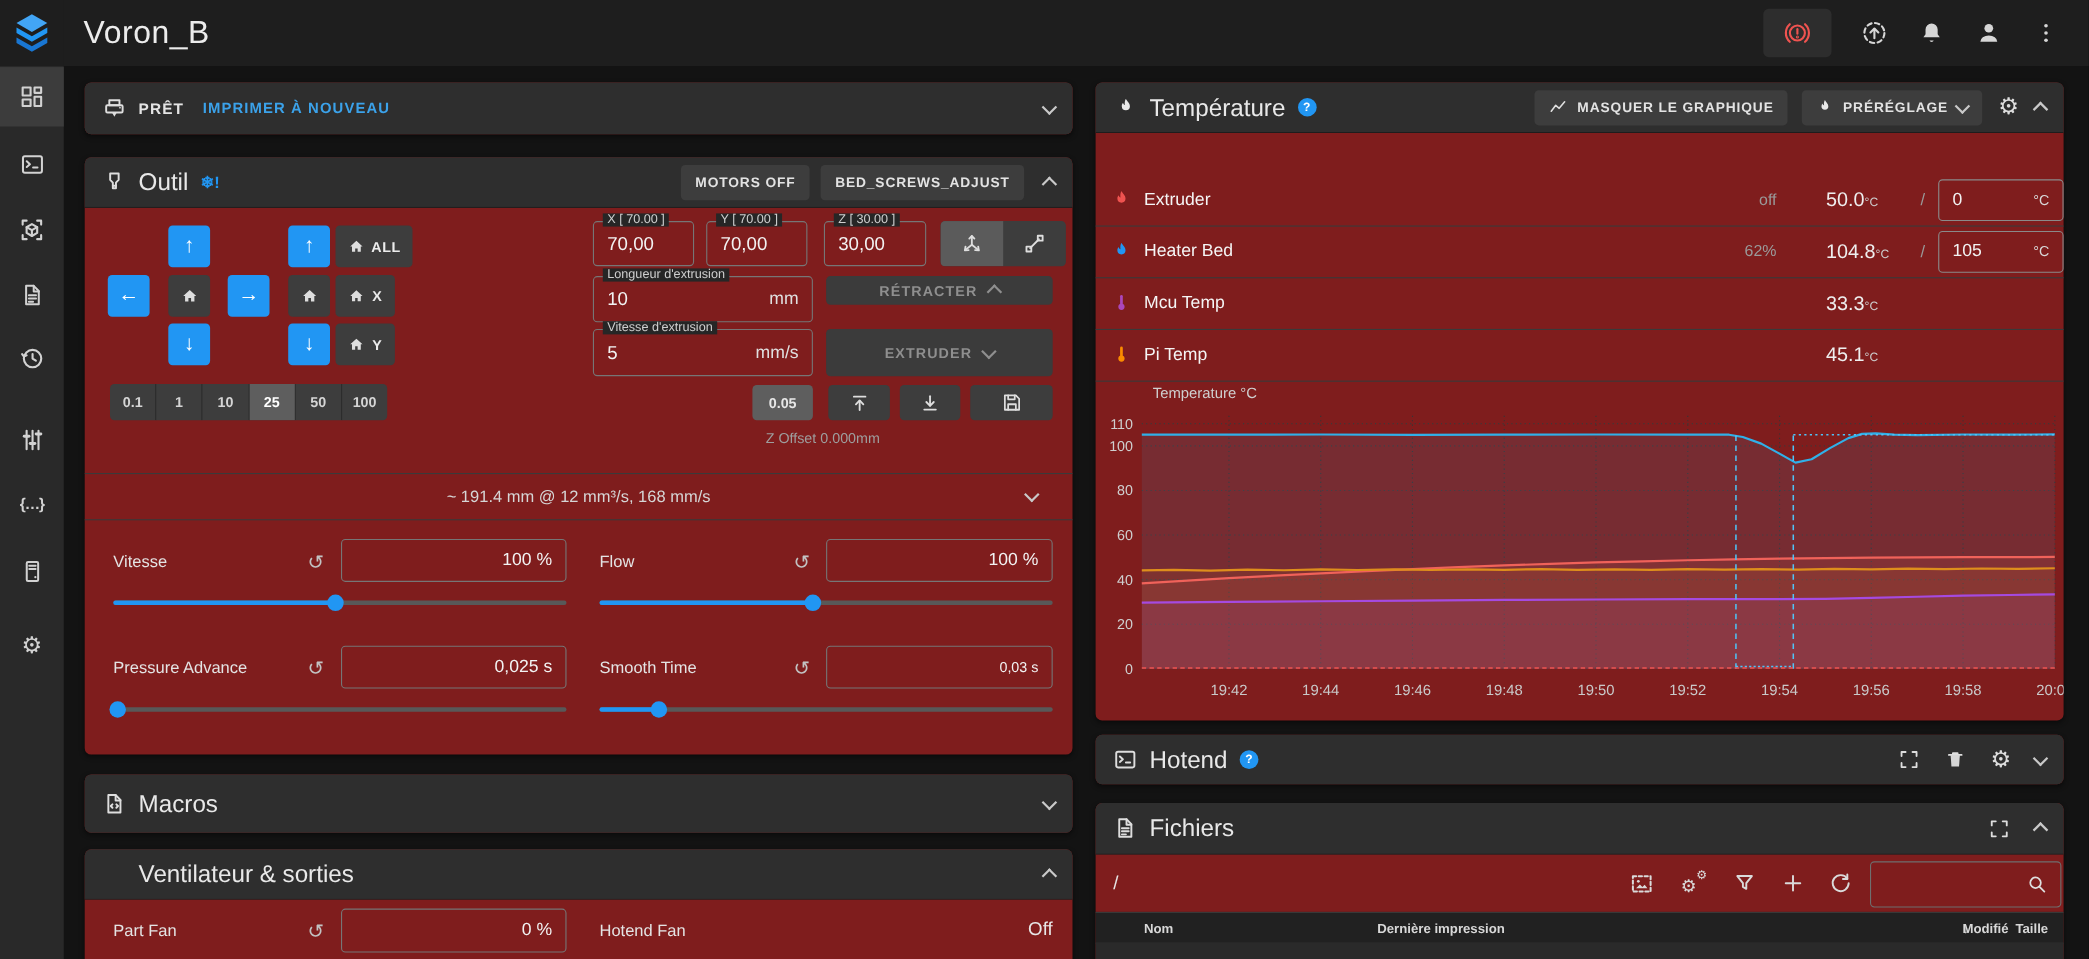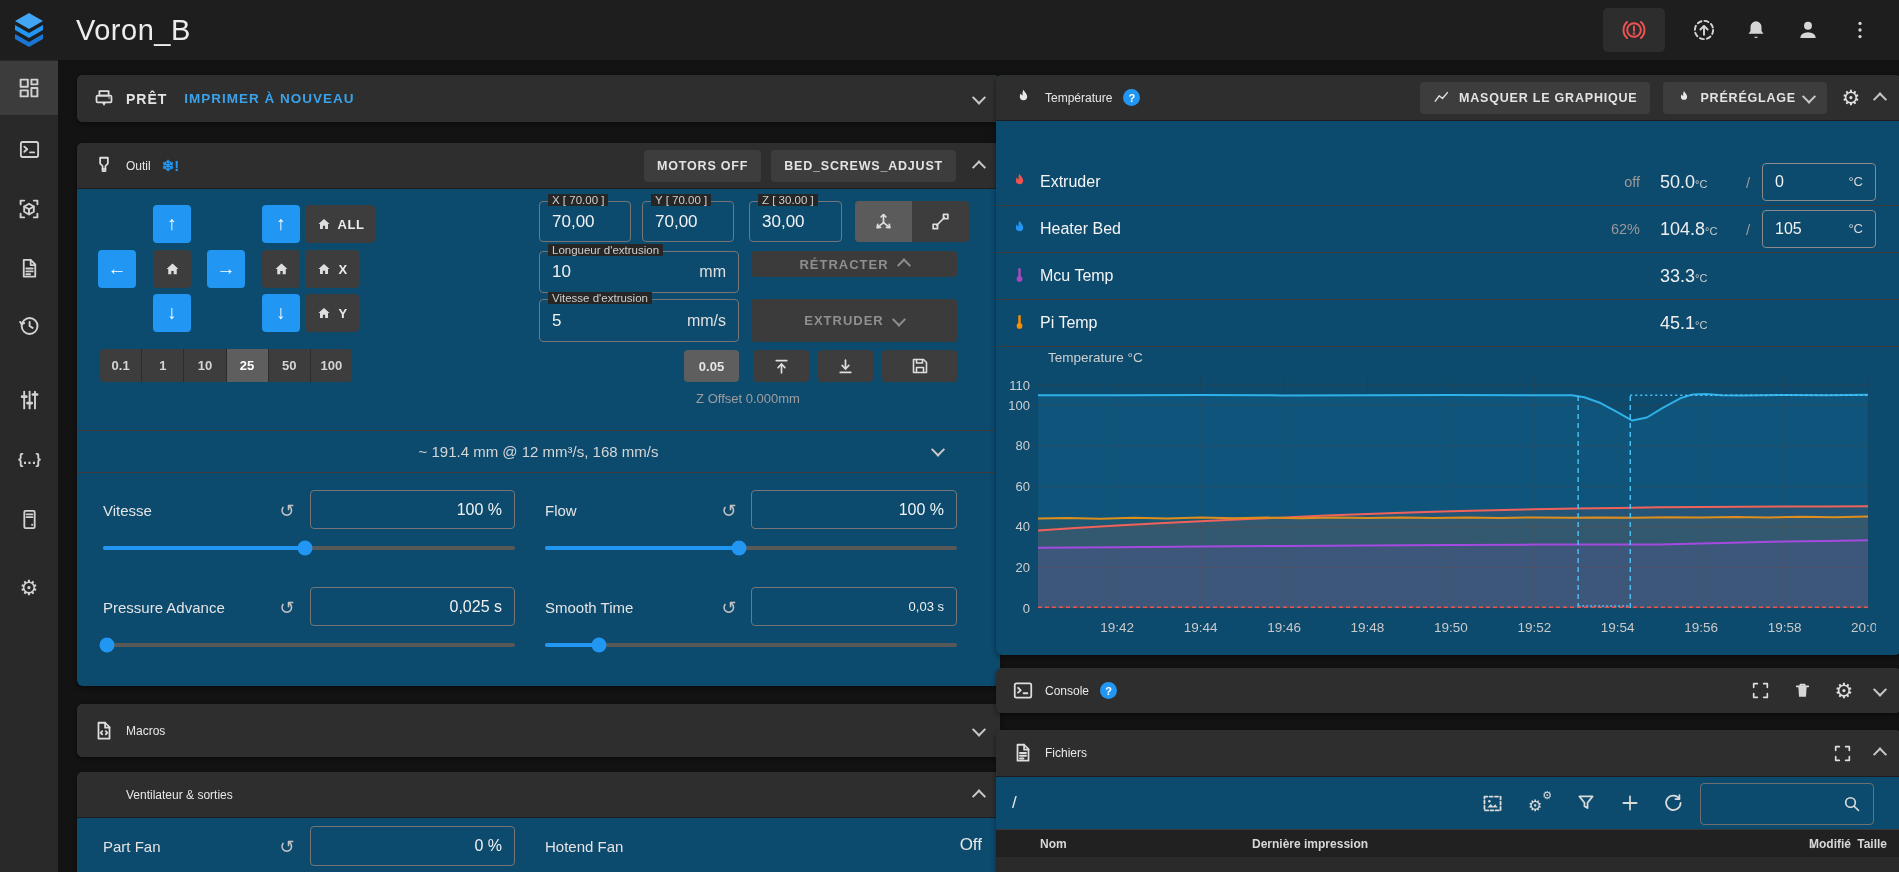--- a/index.html
+++ b/index.html
@@ -12,24 +12,24 @@
   .topicons{position:absolute;right:26px;top:0;height:60px;display:flex;align-items:center;gap:26px;}
   .estop-btn{width:62px;height:44px;border-radius:5px;background:#2d2d2d;display:flex;align-items:center;justify-content:center;}
   .topic{width:26px;height:26px;display:flex;align-items:center;justify-content:center;color:#d6d6d6;}
 
   
   .sidebar{position:absolute;left:0;top:60px;width:58px;bottom:0;background:#292929;z-index:4;}
   .nav-item{position:absolute;left:0;width:58px;height:54px;display:flex;align-items:center;justify-content:center;color:#d2d2d2;}
   .nav-item.active{background:#3c3c3c;}
 
   
-  .panel{position:absolute;background:#0c4a6e;border-radius:6px;box-shadow:0 2px 5px rgba(0,0,0,.45);padding-left:25px;}
+  .panel{position:absolute;background:#7f1d1d;border-radius:6px;box-shadow:0 2px 5px rgba(0,0,0,.45);}
   .phead{position:absolute;left:0;right:0;top:0;height:46px;background:#2e2e2e;border-radius:6px 6px 0 0;display:flex;align-items:center;padding:0 16px;box-sizing:border-box;gap:11px;border-bottom:1px solid #1d1d1d;}
   .phead.solo{border-radius:6px;border-bottom:none;}
-  .ptitle{font-size:12px;color:#e8e8e8;font-weight:400;}
+  .ptitle{font-size:22px;color:#e8e8e8;font-weight:400;}
   .hicon{width:22px;height:22px;display:flex;align-items:center;justify-content:center;color:#dedede;}
   .help-badge{width:17px;height:17px;border-radius:50%;background:#2196f3;color:#fff;font-size:11px;font-weight:bold;display:flex;align-items:center;justify-content:center;}
   .chev{display:inline-block;width:8px;height:8px;border-right:2px solid #c9c9c9;border-bottom:2px solid #c9c9c9;}
   .chev.down{transform:rotate(45deg) translate(-1px,-1px);}
   .chev.up{transform:rotate(-135deg) translate(-1px,-1px);}
   .gbtn{height:32px;background:#3d3d3d;border-radius:4px;color:#e3e3e3;font-size:12.5px;font-weight:bold;letter-spacing:.8px;display:flex;align-items:center;justify-content:center;padding:0 13px;gap:8px;}
 
   
   .st-state{font-size:14px;font-weight:bold;letter-spacing:1px;color:#e4e4e4;}
   .st-action{font-size:13.5px;font-weight:bold;letter-spacing:1px;color:#3ba2ea;}
@@ -630,21 +630,21 @@
 
   <div class="panel" style="left:996px;top:668px;width:880px;height:45px;">
     <div class="phead solo" style="height:45px;">
       <span class="hicon">
           <svg width="23" height="23" viewBox="0 0 20 20" fill="none" stroke="currentColor" stroke-width="1.6" stroke-linecap="round" stroke-linejoin="round">
             <rect x="2.5" y="3.5" width="15" height="13" rx="1.5"></rect>
             <polyline points="5.5,7.5 8,9.8 5.5,12"></polyline>
             <line x1="10.5" y1="12.5" x2="14" y2="12.5"></line>
           </svg>
         </span>
-      <span class="ptitle">Console</span>
+      <span class="ptitle">Hotend</span>
       <span class="help-badge">?</span>
       <div style="margin-left:auto;display:flex;align-items:center;gap:20px;">
         <span class="hicon">
             <svg width="21" height="21" viewBox="0 0 20 20" fill="none" stroke="currentColor" stroke-width="1.6" stroke-linecap="round" stroke-linejoin="round">
               <path d="M3.5 7V3.5H7M13 3.5h3.5V7M16.5 13v3.5H13M7 16.5H3.5V13"></path>
             </svg>
           </span>
         <span class="hicon">
             <svg width="21" height="21" viewBox="0 0 20 20" fill="none" stroke="currentColor" stroke-width="1.6" stroke-linecap="round" stroke-linejoin="round">
               <line x1="4.5" y1="6" x2="15.5" y2="6"></line>

